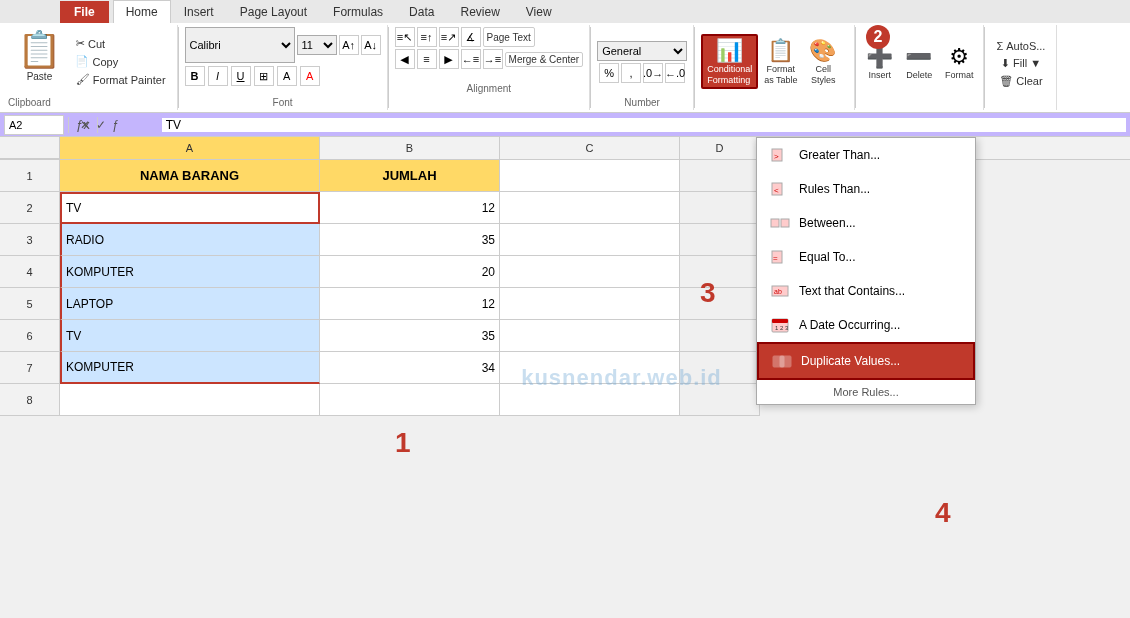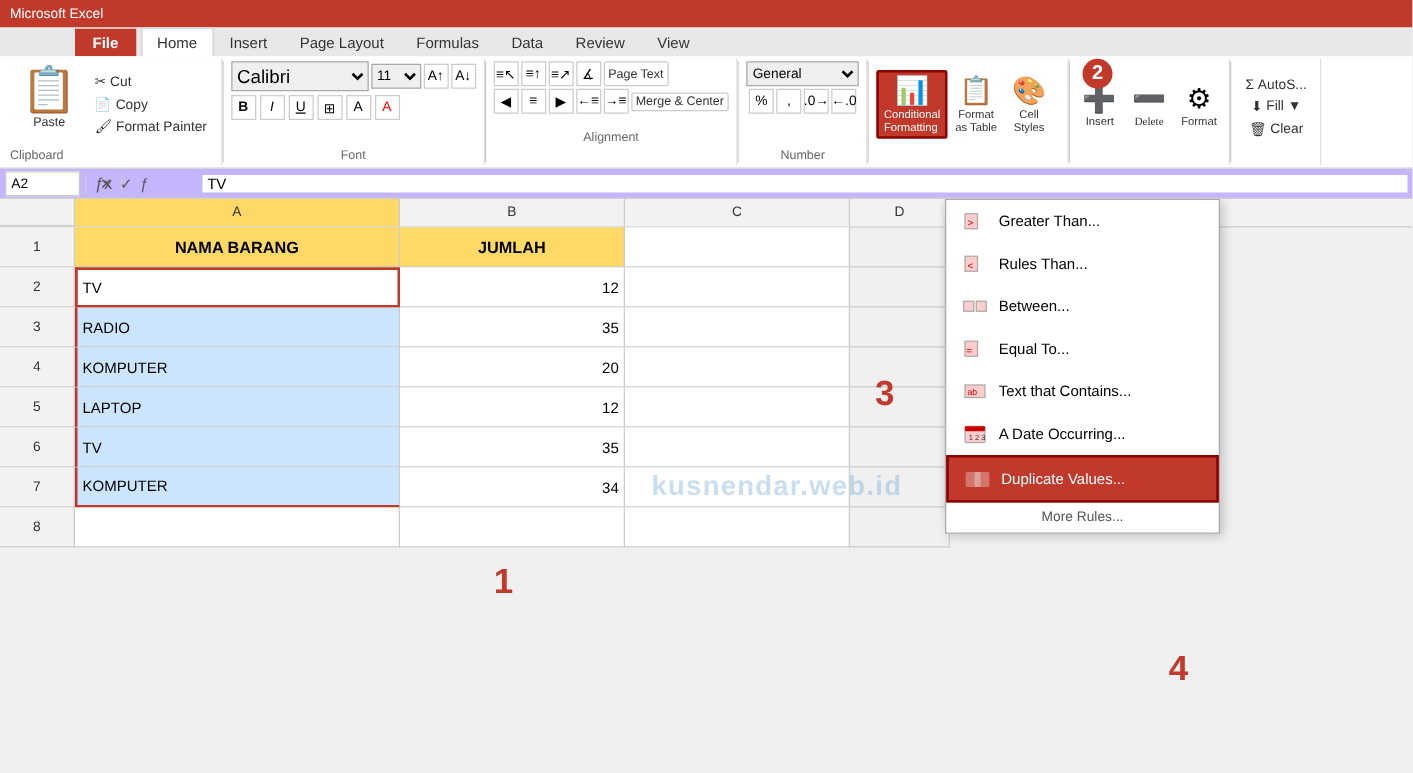--- a/index.html
+++ b/index.html
@@ -16,21 +16,21 @@
 
     
     .ribbon { background: white; border-bottom: 1px solid #ccc; padding: 2px 4px; display: flex; align-items: stretch; gap: 0; }
     .ribbon-group { display: flex; flex-direction: column; align-items: center; padding: 2px 6px; border-right: 1px solid #ddd; position: relative; min-width: 60px; }
 
     .ribbon-btn-small { display: flex; align-items: center; gap: 3px; padding: 1px 4px; cursor: pointer; border: 1px solid transparent; border-radius: 2px; font-size: 11px; color: #333; white-space: nowrap; }
 
     
     .font-section { display: flex; flex-direction: column; gap: 1px; }
     .font-row { display: flex; align-items: center; gap: 2px; }
-    .font-select { width: 110px; height: 24px; font-size: 15px; border: 1px solid #aaa; }
+    .font-select { width: 110px; height: 36px; font-size: 11px; border: 1px solid #aaa; }
     .font-size-select { width: 40px; height: 20px; font-size: 11px; border: 1px solid #aaa; }
     .font-btn { width: 20px; height: 20px; border: 1px solid #ccc; background: white; cursor: pointer; font-size: 11px; display: flex; align-items: center; justify-content: center; }
 
     
     .formula-bar { background: #c4b5fd; border-bottom: 1px solid #ccc; display: flex; align-items: center; height: 24px; padding: 0 4px; gap: 4px; }
     .cell-ref { border: 1px solid #ccc; width: 60px; height: 20px; font-size: 11px; padding: 0 4px; }
     .formula-divider { width: 1px; height: 16px; background: #ccc; }
     .formula-input { flex: 1; border: none; outline: none; font-size: 12px; padding: 0 4px; }
     .formula-icon { font-size: 13px; color: #555; padding: 0 3px; }
 
@@ -84,23 +84,20 @@
     
     .v-group { display: flex; flex-direction: column; justify-content: center; gap: 1px; }
 
     .toolbar-separator { width: 1px; background: #ccc; margin: 2px 0; align-self: stretch; }
   </style>
 </head>
 <body>
 
 <div class="main">
 
-  <div class="title-bar">
-    <span>Microsoft Excel</span>
-  </div>
 
   <div class="ribbon-tabs">
     <div class="ribbon-tab" style="background:#c0392b;color:white;font-weight:bold;">File</div>
     <div class="ribbon-tab active">Home</div>
     <div class="ribbon-tab">Insert</div>
     <div class="ribbon-tab">Page Layout</div>
     <div class="ribbon-tab">Formulas</div>
     <div class="ribbon-tab">Data</div>
     <div class="ribbon-tab">Review</div>
     <div class="ribbon-tab">View</div>
@@ -165,21 +162,21 @@
           <div class="ribbon-btn-small" style="font-size:10px;border:1px solid #ccc;padding:1px 3px;">
             <span>Merge &amp; Center</span>
           </div>
         </div>
       </div>
       <div style="position:absolute; bottom:16px; left:50%; transform:translateX(-50%); font-size:10px; color:#666; white-space:nowrap;">Alignment</div>
     </div>
 
     <div class="toolbar-separator"></div>
 
-    <div class="ribbon-group" style="padding-bottom:14px; min-width:100px;">
+    <div class="ribbon-group" style="padding-bottom:14px; min-width:100px;justify-content:center;">
       <div style="display:flex; flex-direction:column; gap:2px; align-items:center;">
         <select style="width:90px; height:20px; font-size:11px; border:1px solid #aaa;"><option>General</option></select>
         <div style="display:flex; gap:2px;">
           <button class="font-btn">%</button>
           <button class="font-btn">,</button>
           <button class="font-btn">.0→</button>
           <button class="font-btn">←.0</button>
         </div>
       </div>
       <div style="position:absolute; bottom:2px; left:50%; transform:translateX(-50%); font-size:10px; color:#666;">Number</div>
@@ -208,21 +205,21 @@
 
     <div class="toolbar-separator"></div>
 
     <div class="ribbon-group" style="padding-bottom:14px; flex-direction:row; gap:4px;">
       <div style="display:flex; flex-direction:column; align-items:center; cursor:pointer; padding:2px 4px;">
         <div style="font-size:22px;">➕</div>
         <div style="font-size:9px; color:#333;">Insert</div>
       </div>
       <div style="display:flex; flex-direction:column; align-items:center; cursor:pointer; padding:2px 4px;">
         <div style="font-size:22px;">➖</div>
-        <div style="font-size:9px; color:#333;font-family:Liberation Serif, serif;">Delete</div>
+        <div style="font-size:9px; color:#333;">Delete</div>
       </div>
       <div style="display:flex; flex-direction:column; align-items:center; cursor:pointer; padding:2px 4px;">
         <div style="font-size:22px;">⚙</div>
         <div style="font-size:9px; color:#333;">Format</div>
       </div>
     </div>
 
     <div class="toolbar-separator"></div>
 
     <div class="ribbon-group" style="padding-bottom:14px; flex-direction:column; gap:1px; justify-content:center; padding-top:6px;">

